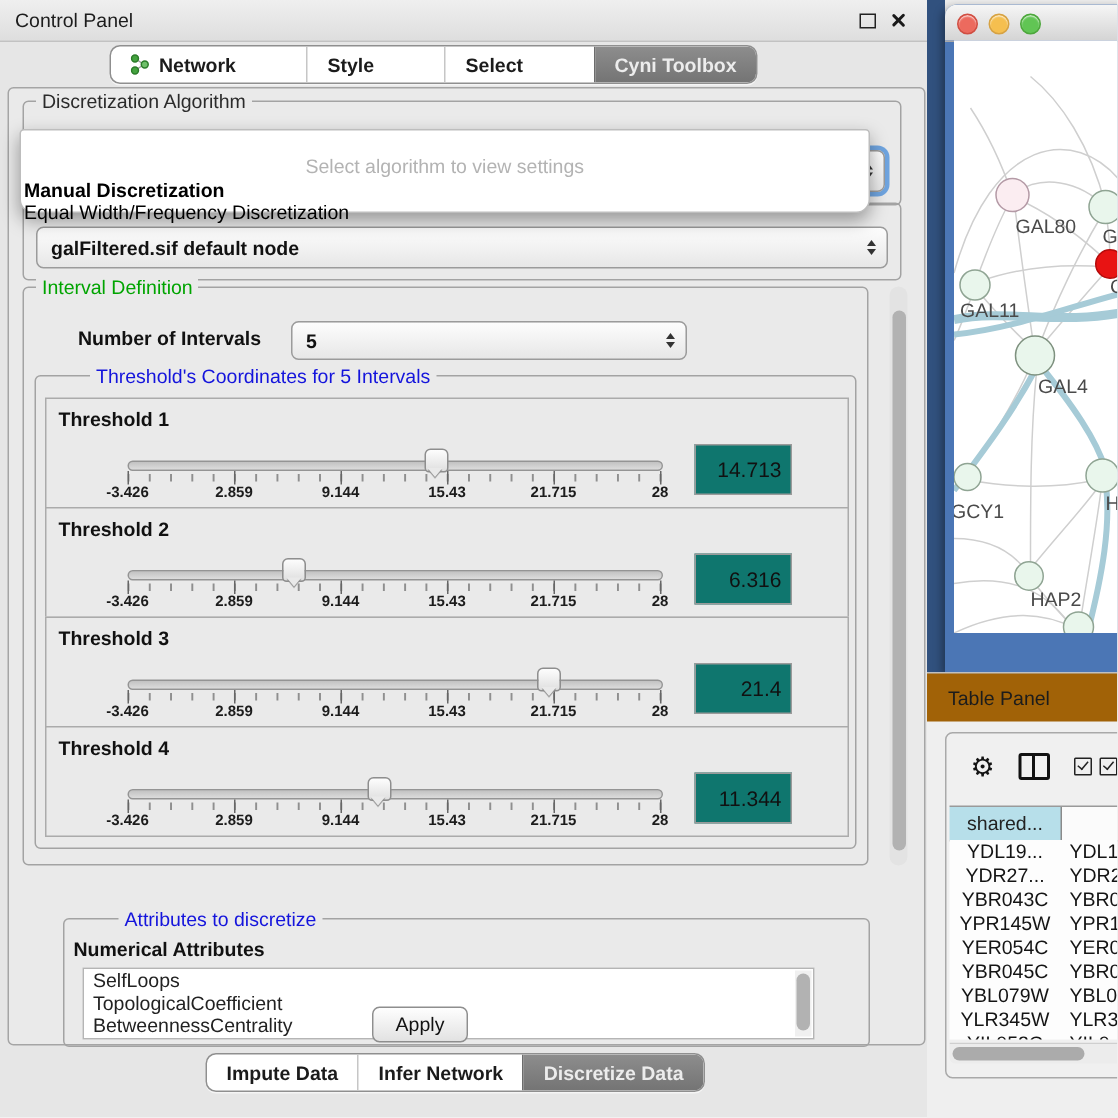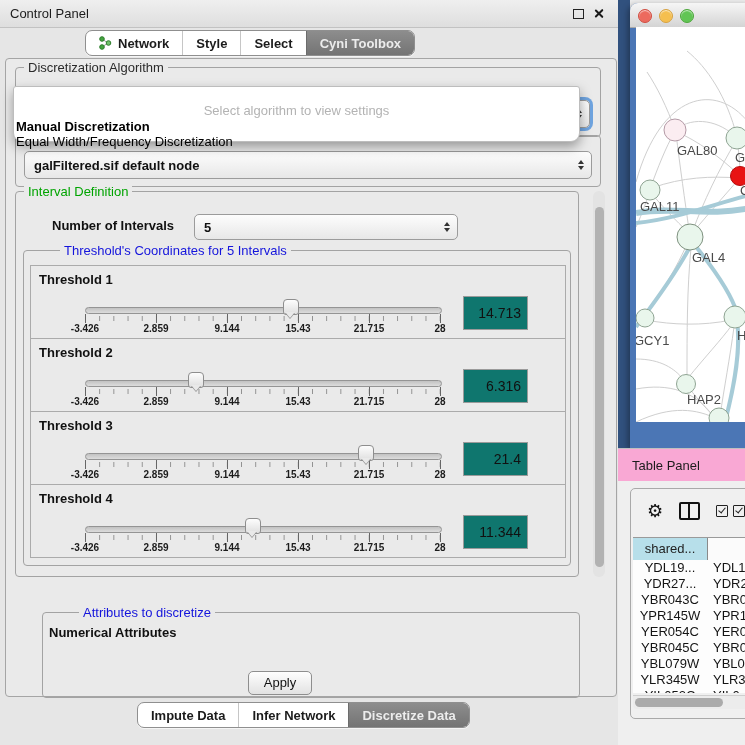--- a/index.html
+++ b/index.html
@@ -12,21 +12,21 @@
   .cp-title{position:absolute;left:10px;top:6px;font-size:13px;color:#1c1c1c;}
   .win-btns{position:absolute;right:14px;top:8px;display:flex;gap:9px;align-items:center;}
   .float-ic{width:9px;height:8px;border:1.5px solid #222;background:transparent;}
   .close-ic{position:relative;width:11px;height:11px;}
   .close-ic::before,.close-ic::after{content:"";position:absolute;left:4.5px;top:0;width:2.4px;height:11px;background:#1a1a1a;border-radius:1px;}
   .close-ic::before{transform:rotate(45deg);} .close-ic::after{transform:rotate(-45deg);}
 
   .tabstrip{position:absolute;display:inline-flex;background:#fff;border:1px solid #8f8f8f;
             border-radius:7px;overflow:hidden;height:24px;align-items:stretch;
             box-shadow:0 1px 0 rgba(255,255,255,.6);}
-  .tabstrip.top{left:85px;top:30px;}
+  .tabstrip.top{left:73px;top:30px;gap:34px;}
   .tabstrip.bottom{left:137px;top:702px;}
   .seg{display:flex;align-items:center;gap:6px;padding:0 13px;font-size:13px;font-weight:bold;color:#1b1b1b;white-space:nowrap;}
   .seg+.seg{border-left:1px solid #c6c6c6;}
   .seg.selected{background:linear-gradient(#8d8d8d,#747474);color:#ececec;border-left-color:#6c6c6c;}
 
   .main-panel{position:absolute;left:5px;top:58px;width:610px;height:637px;background:#eaeaea;
               border:1px solid #a5a5a5;border-radius:4px;}
   .group{position:absolute;border:1px solid #a3a3a3;border-radius:4px;}
   .legend{position:absolute;top:-8px;left:8px;background:#eaeaea;padding:0 4px;font-size:13px;line-height:15px;white-space:nowrap;}
   .legend.green{color:#00a400;} .legend.blue{color:#1414dc;margin-left:28px;} .legend.dark{color:#2b2b2b;}
@@ -90,21 +90,21 @@
   .lights{position:absolute;left:8px;top:6px;display:flex;gap:7px;}
   .light{width:12px;height:12px;border-radius:50%;box-shadow:inset 0 1px 1px rgba(255,255,255,.7);}
   .light.red{background:#ec6a5e;border:1px solid #d04e42;}
   .light.yellow{background:#f5bf4f;border:1px solid #d6a243;}
   .light.green{background:#61c554;border:1px solid #4da73c;}
   .net-canvas{position:absolute;left:6px;top:24px;right:0;bottom:26px;background:#fff;overflow:hidden;}
   .net-canvas svg{display:block;}
   .nlabel{font-size:13px;fill:#4a4a4a;font-family:"Liberation Sans",sans-serif;}
 
   .table-region{position:absolute;left:0;top:448px;width:127px;height:297px;background:#efefef;}
-  .tp-titlebar{position:absolute;left:0;top:0;width:100%;height:32px;background:#f9a8d4;border-top:1px solid #c0c0c0;}
+  .tp-titlebar{position:absolute;left:0;top:0;width:100%;height:32px;background:#a16207;border-top:1px solid #c0c0c0;}
   .tp-title{position:absolute;left:14px;top:9px;font-size:13px;color:#1c1c1c;}
   .tp-box{position:absolute;left:12px;top:40px;width:130px;height:229px;background:#f0f0f0;
           border:1px solid #a9a9a9;border-radius:5px;}
   .tp-toolbar{position:absolute;left:0;top:0;width:100%;height:44px;display:flex;align-items:center;gap:16px;padding-left:16px;box-sizing:border-box;}
   .gear{font-size:18px;line-height:18px;color:#141414;}
   .col-ic{width:17px;height:14px;border:2px solid #111;border-radius:2px;position:relative;}
   .col-ic::after{content:"";position:absolute;left:7px;top:0;width:2px;height:14px;background:#111;}
   .cbx{position:relative;width:10px;height:10px;border:1.5px solid #222;border-radius:1px;}
   .cbx::after{content:"";position:absolute;left:2.5px;top:0px;width:3px;height:6px;
               border-right:1.8px solid #222;border-bottom:1.8px solid #222;transform:rotate(40deg);}
@@ -289,20 +289,28 @@
         </div>
 
         <div class="vscroll">
           <div class="vthumb"></div>
         </div>
       </div>
 
       <div class="group" style="left:36px;top:553px;width:520px;height:84px;padding-left:16px;">
         <span class="legend blue">Attributes to discretize</span>
         <span class="attr-title">Numerical Attributes</span>
+        <div class="listbox">
+          <div class="li">SelfLoops</div>
+          <div class="li">TopologicalCoefficient</div>
+          <div class="li">BetweennessCentrality</div>
+          <div class="list-vscroll">
+            <div class="list-vthumb"></div>
+          </div>
+        </div>
       </div>
 
       <div class="apply-btn">Apply</div>
     </div>
 
     <div class="alg-popup">
       <span class="hint">Select algorithm to view settings</span>
       <span class="opt bold">Manual Discretization</span>
       <span class="opt">Equal Width/Frequency Discretization</span>
     </div>

